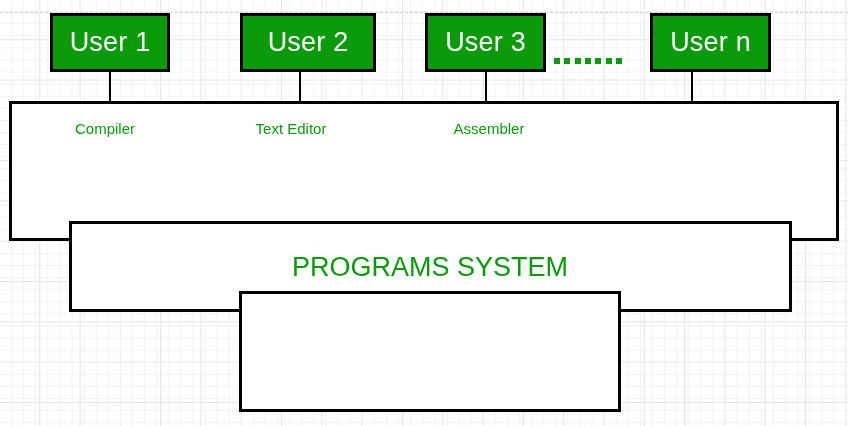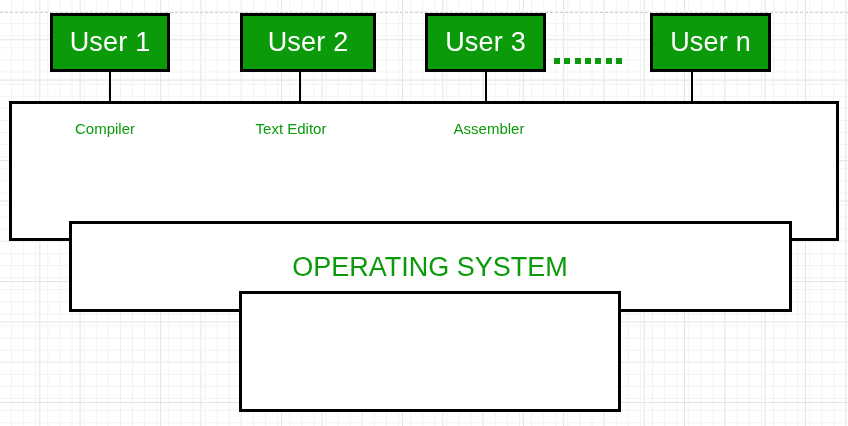--- a/index.html
+++ b/index.html
@@ -122,21 +122,21 @@
 <body>
 
 <div id="canvas">
 
   <div class="guide-line"></div>
 
   <div class="layer-box" id="programs-box"></div>
   <div class="layer-box" id="os-box"></div>
   <div class="layer-box" id="hardware-box"></div>
 
-  <div class="layer-title" id="os-title">OPERATING SYSTEM</div>
+  <div class="layer-title" id="os-title">PROGRAMS SYSTEM</div>
 
   <div class="user-box" style="left:50px; top:13px; width:120px; height:59px;">
     <span>User 1</span>
   </div>
   <div class="stem" style="left:109px; top:71px; height:32px;"></div>
   <div class="service-label" style="left:105px; top:121px;">Compiler</div>
 
   <div class="user-box" style="left:240px; top:13px; width:136px; height:59px;">
     <span>User 2</span>
   </div>

